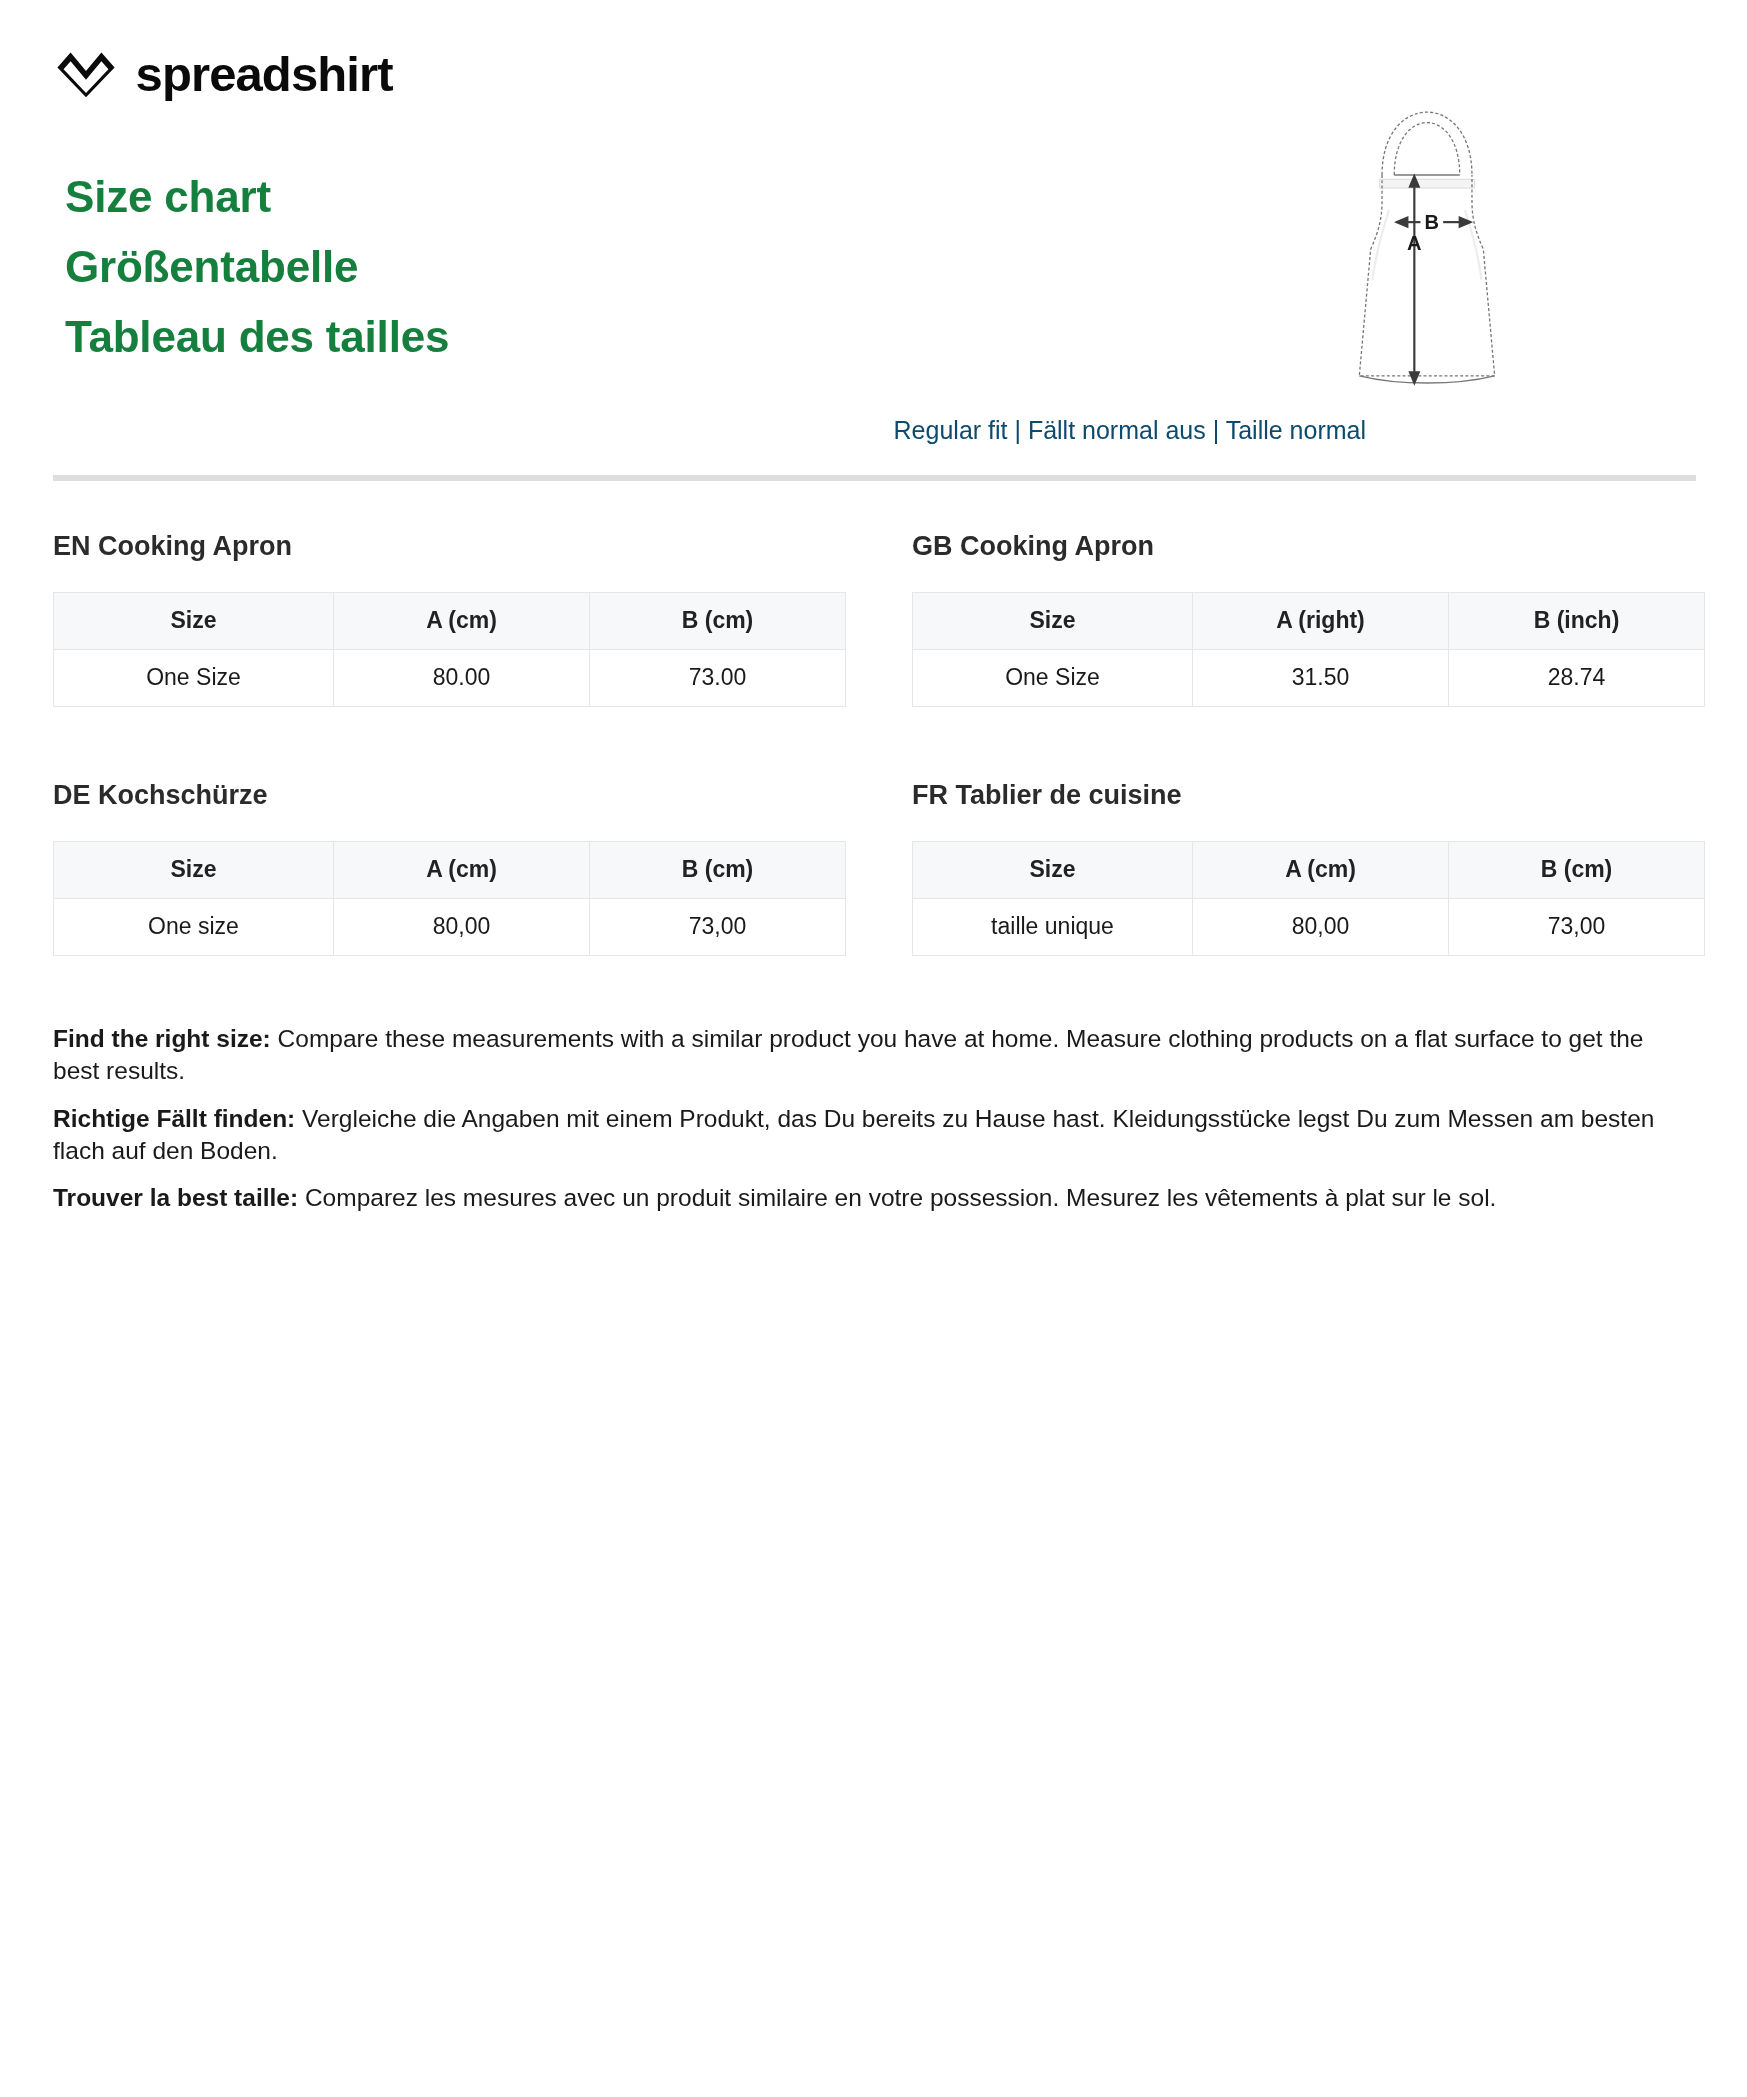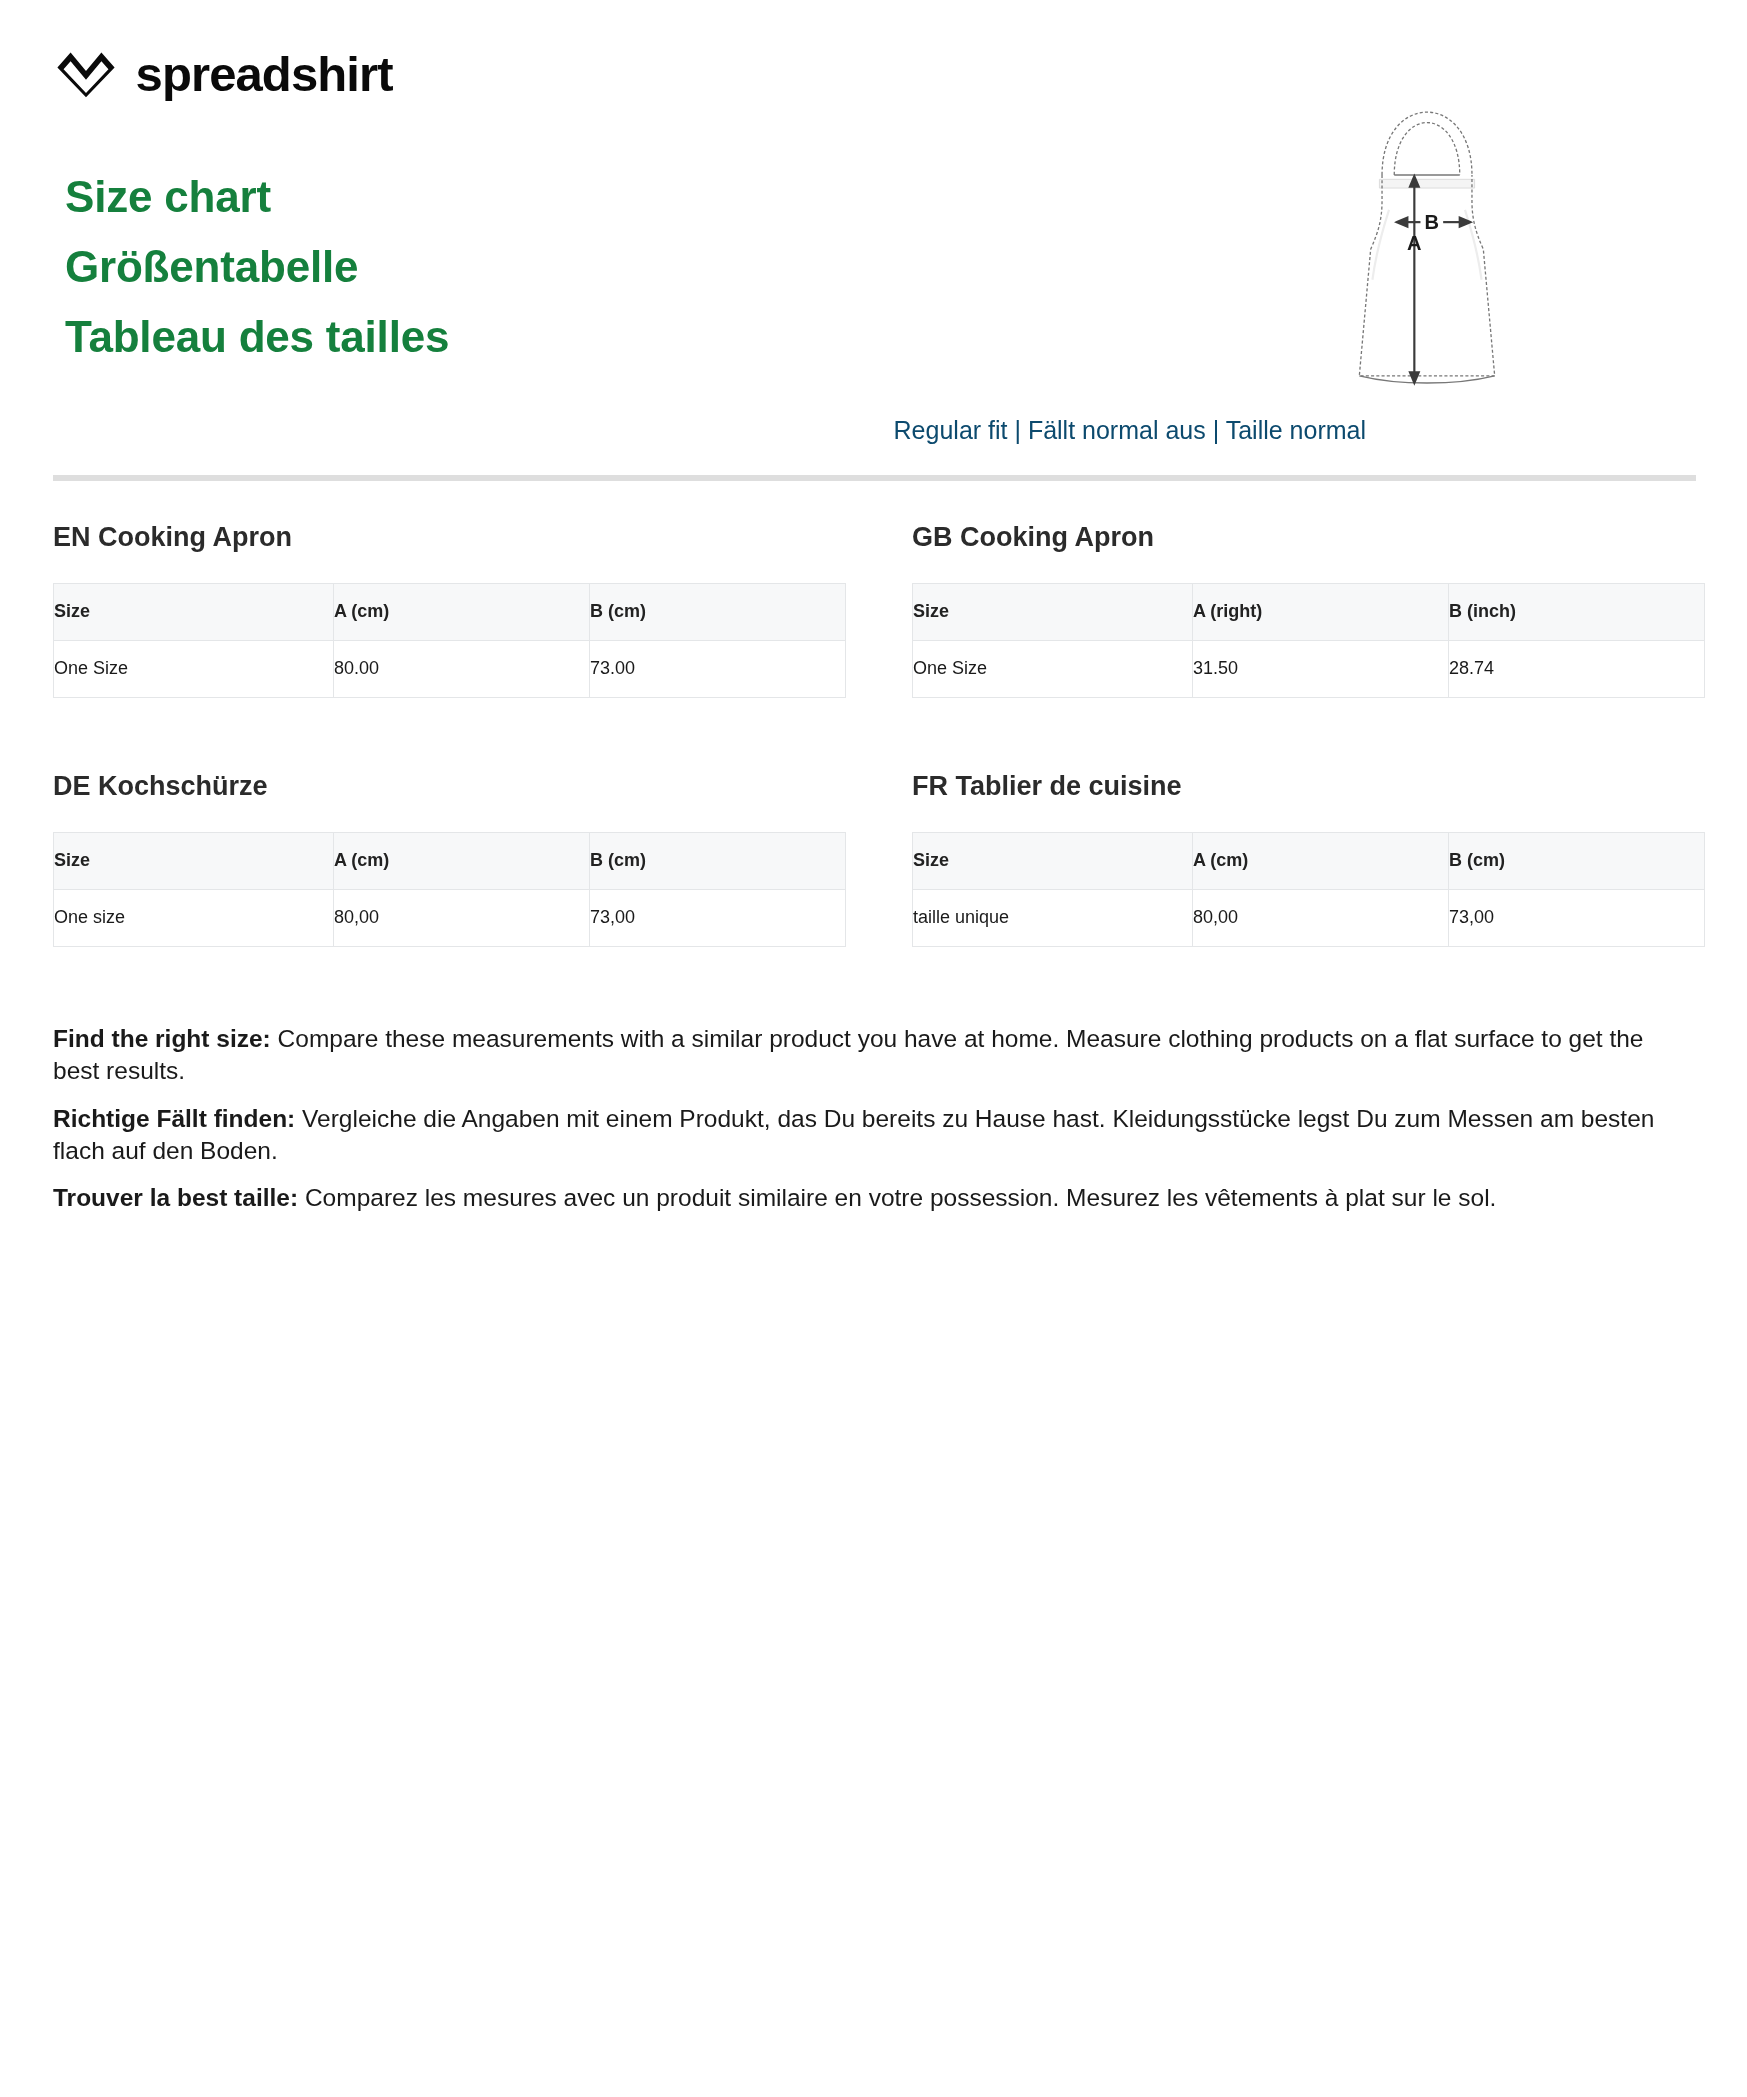--- a/index.html
+++ b/index.html
@@ -92,21 +92,21 @@
   }
 
   
   .tables {
     position: absolute;
     left: 0;
     top: 520px;
     width: 1748px;
   }
 
-  .tblock { position: absolute; width: 791px; }
+  .tblock { position: absolute; width: 791px; margin-top: 9px; }
 
   .tblock.col-left  { left: 53px; }
   .tblock.col-right { left: 912px; }
   .tblock.row-1 { top: 0px; }
   .tblock.row-2 { top: 249px; }
 
   .tblock-title {
     font-size: 27px;
     font-weight: 700;
     color: #2b2b2b;
@@ -119,24 +119,24 @@
     width: 791px;
     border-collapse: collapse;
     table-layout: fixed;
   }
 
   table.sizetable thead tr { background: #f7f8f9; }
 
   table.sizetable th,
   table.sizetable td {
     border: 1.3px solid #e4e6e8;
-    font-size: 18px;
+    font-size: 23px;
     font-weight: 400;
     color: #1a1a1a;
-    text-align: left;
+    text-align: center;
     height: 57px;
     padding: 0;
     vertical-align: middle;
   }
 
   table.sizetable th { font-weight: 700; color: #222; }
 
   table.sizetable col.c-size { width: 280px; }
   table.sizetable col.c-a    { width: 256px; }
   table.sizetable col.c-b    { width: 256px; }

